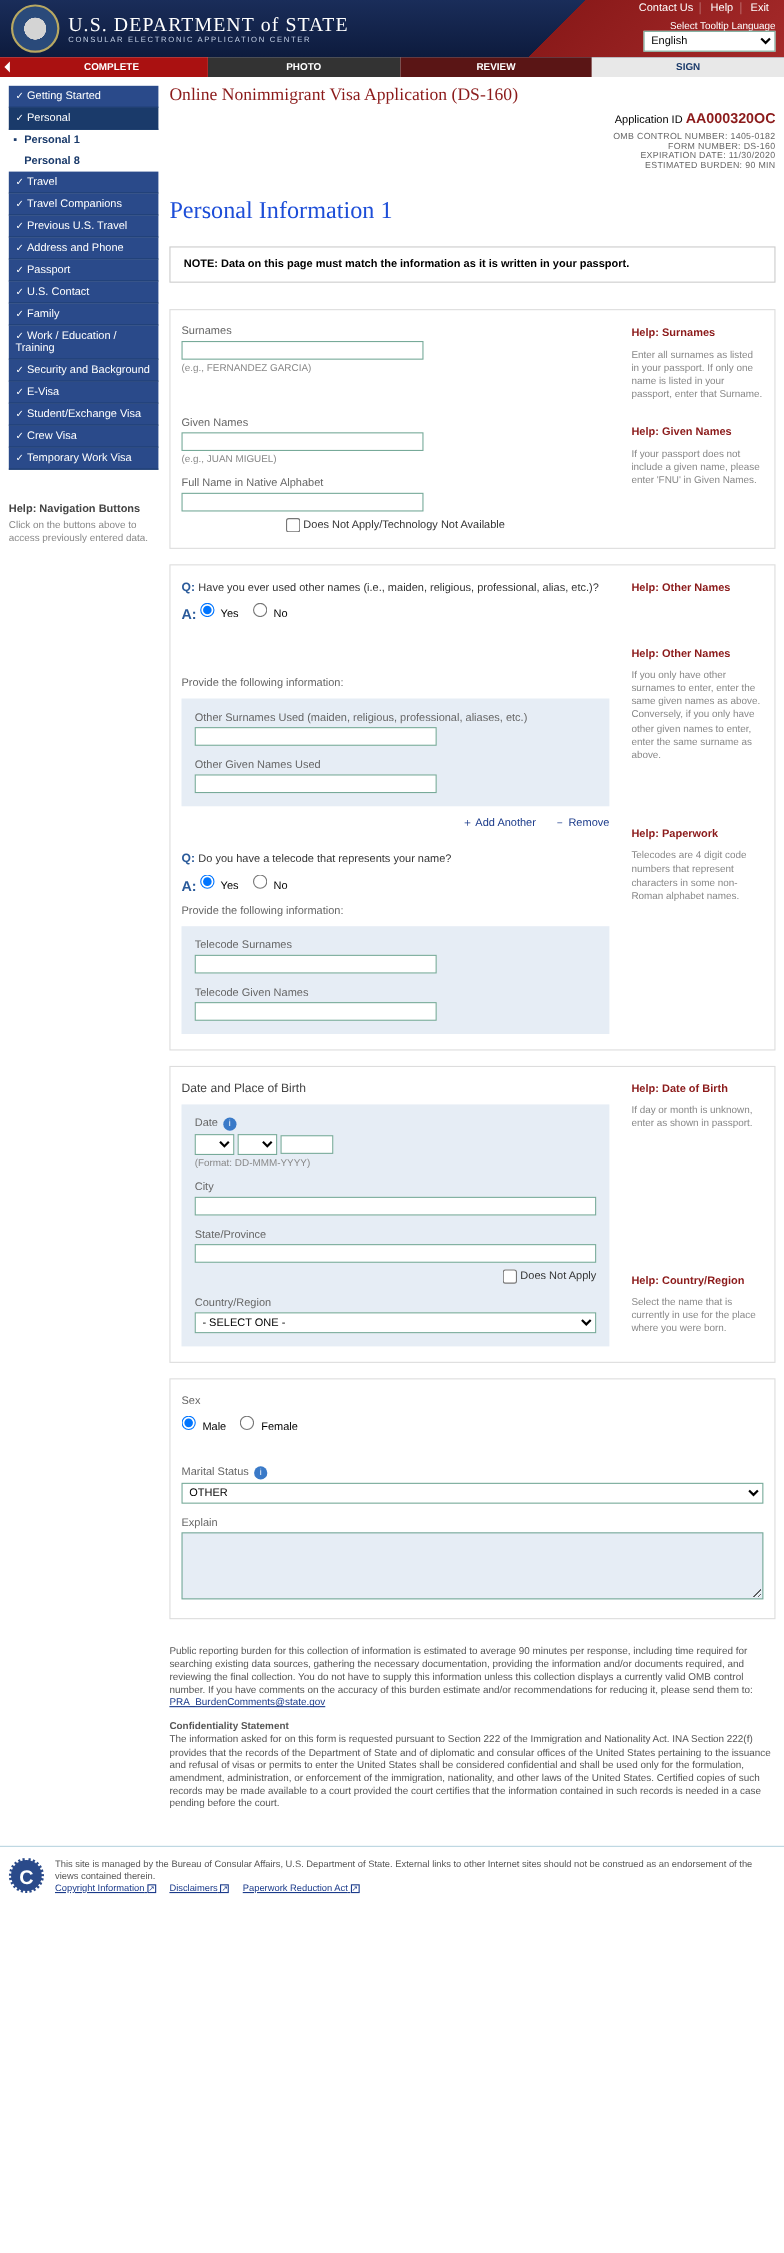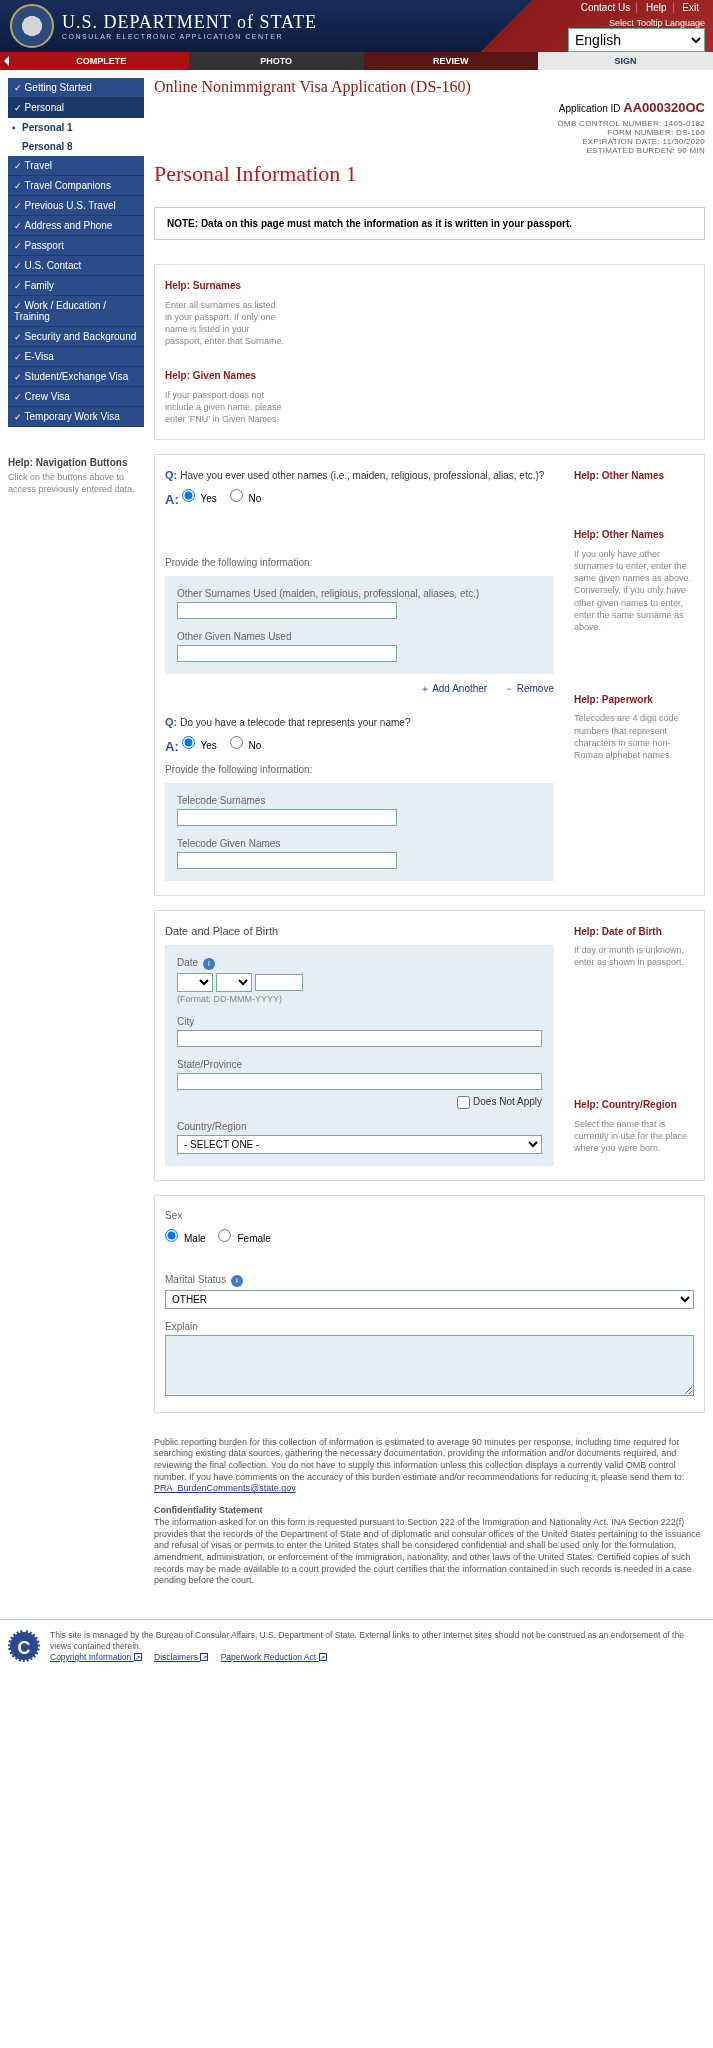--- a/index.html
+++ b/index.html
@@ -10,21 +10,21 @@
 .topbar::after { content:''; position:absolute; right:0; top:0; width:280px; height:52px; background:linear-gradient(135deg,transparent 0%,transparent 30%,#8b1a1a 30%,#a52a2a 100%); }
 .seal { width:44px; height:44px; border-radius:50%; background:radial-gradient(circle,#d4d4d4 35%,#2a4a7a 36%); border:2px solid #b8a862; flex-shrink:0; }
 .titlebox { margin-left:8px; color:#fff; z-index:1; }
 .titlebox .t1 { font-family:Georgia,serif; font-size:18px; letter-spacing:1px; }
 .titlebox .t2 { font-size:7px; letter-spacing:1.5px; color:#c8d4e8; }
 .toplinks { position:absolute; right:8px; top:2px; color:#fff; font-size:10px; z-index:2; }
 .toplinks span { padding:0 6px; border-right:1px solid rgba(255,255,255,0.3); cursor:pointer; }
 .toplinks span:last-child { border-right:none; }
 .langbox { position:absolute; right:8px; top:18px; z-index:2; text-align:right; }
 .langbox .lbl { color:#fff; font-size:9px; display:block; }
-.langbox select { width:137px; font-size:14px; }
+.langbox select { width:120px; font-size:10px; }
 
 .tabs { display:flex; height:18px; }
 .tab { flex:1; text-align:center; line-height:18px; font-size:9px; font-weight:bold; cursor:pointer; }
 .tab.red { background:#a11; color:#fff; position:relative; padding-left:14px; }
 .tab.red::before { content:''; position:absolute; left:4px; top:4px; width:0; height:0; border-top:5px solid transparent; border-bottom:5px solid transparent; border-right:5px solid #fff; }
 .tab.dark { background:#333; color:#fff; }
 .tab.dark2 { background:#5a1515; color:#fff; }
 .tab.light { background:#e8e8e8; color:#1a3a6a; }
 
 .layout { display:flex; padding:8px; gap:10px; }
@@ -37,21 +37,21 @@
 .nav-sub.bold { font-weight:bold; }
 .help-nav { margin-top:30px; }
 .help-nav .ht { font-size:10px; color:#444; font-weight:bold; }
 .help-nav .hb { font-size:9px; color:#888; margin-top:4px; line-height:1.3; }
 
 .main { flex:1; }
 .page-title { color:#8b1a1a; font-size:16px; font-family:Georgia,serif; margin-bottom:4px; }
 .appid-row { text-align:right; font-size:10px; margin-bottom:4px; }
 .appid-row .val { color:#8b1a1a; font-weight:bold; font-size:13px; }
 .meta-row { text-align:right; font-size:8px; color:#666; letter-spacing:0.3px; }
-.section-title { color:#b91c1c; font-size:22px; font-family:Georgia,serif; margin:6px 0 20px; }
+.section-title { color:#1d4ed8; font-size:22px; font-family:Georgia,serif; margin:23px 0 20px; }
 .note-box { border:1px solid #ccc; padding:10px 12px; font-size:10px; font-weight:bold; margin-bottom:24px; }
 
 .fwrap { border:1px solid #ddd; margin-bottom:14px; }
 .fbody { display:flex; }
 .fcol { flex:1; padding:14px 10px; }
 .fhelp { width:140px; padding:14px 10px; font-size:9px; color:#888; line-height:1.35; }
 .fhelp .ht { color:#8b1a1a; font-weight:bold; font-size:10px; display:block; margin-bottom:6px; }
 
 .field-label { font-size:10px; color:#666; margin-bottom:3px; margin-top:12px; }
 .field-label:first-child { margin-top:0; }
@@ -149,20 +149,31 @@
     <div class="appid-row"><span>Application ID</span> <span class="val">AA000320OC</span></div>
     <div class="meta-row">OMB CONTROL NUMBER:    1405-0182</div>
     <div class="meta-row">FORM NUMBER:       DS-160</div>
     <div class="meta-row">EXPIRATION DATE:  11/30/2020</div>
     <div class="meta-row">ESTIMATED BURDEN:      90 MIN</div>
     <div class="section-title">Personal Information 1</div>
     <div class="note-box">NOTE: Data on this page must match the information as it is written in your passport.</div>
 
     <div class="fwrap">
         <div class="fbody">
+      <div class="fcol">
+        <div class="field-label">Surnames</div>
+        <input type="text" class="w2" style="">
+        <div class="hint">(e.g., FERNANDEZ GARCIA)</div>
+        <div class="field-label" style="margin-top:40px">Given Names</div>
+        <input type="text" class="w2" style="">
+        <div class="hint">(e.g., JUAN MIGUEL)</div>
+        <div class="field-label">Full Name in Native Alphabet</div>
+        <input type="text" class="w2" style="">
+        <div class="chk-row"><input type="checkbox" style=""> <span>Does Not Apply/Technology Not Available</span></div>
+      </div>
       <div class="fhelp">
         <span class="ht">Help: Surnames</span>
         <span>Enter all surnames as listed in your passport. If only one name is listed in your passport, enter that Surname.</span>
         <div style="height:22px"></div>
         <span class="ht">Help: Given Names</span>
         <span>If your passport does not include a given name, please enter 'FNU' in Given Names.</span>
       </div>
     </div>
       </div>
 

